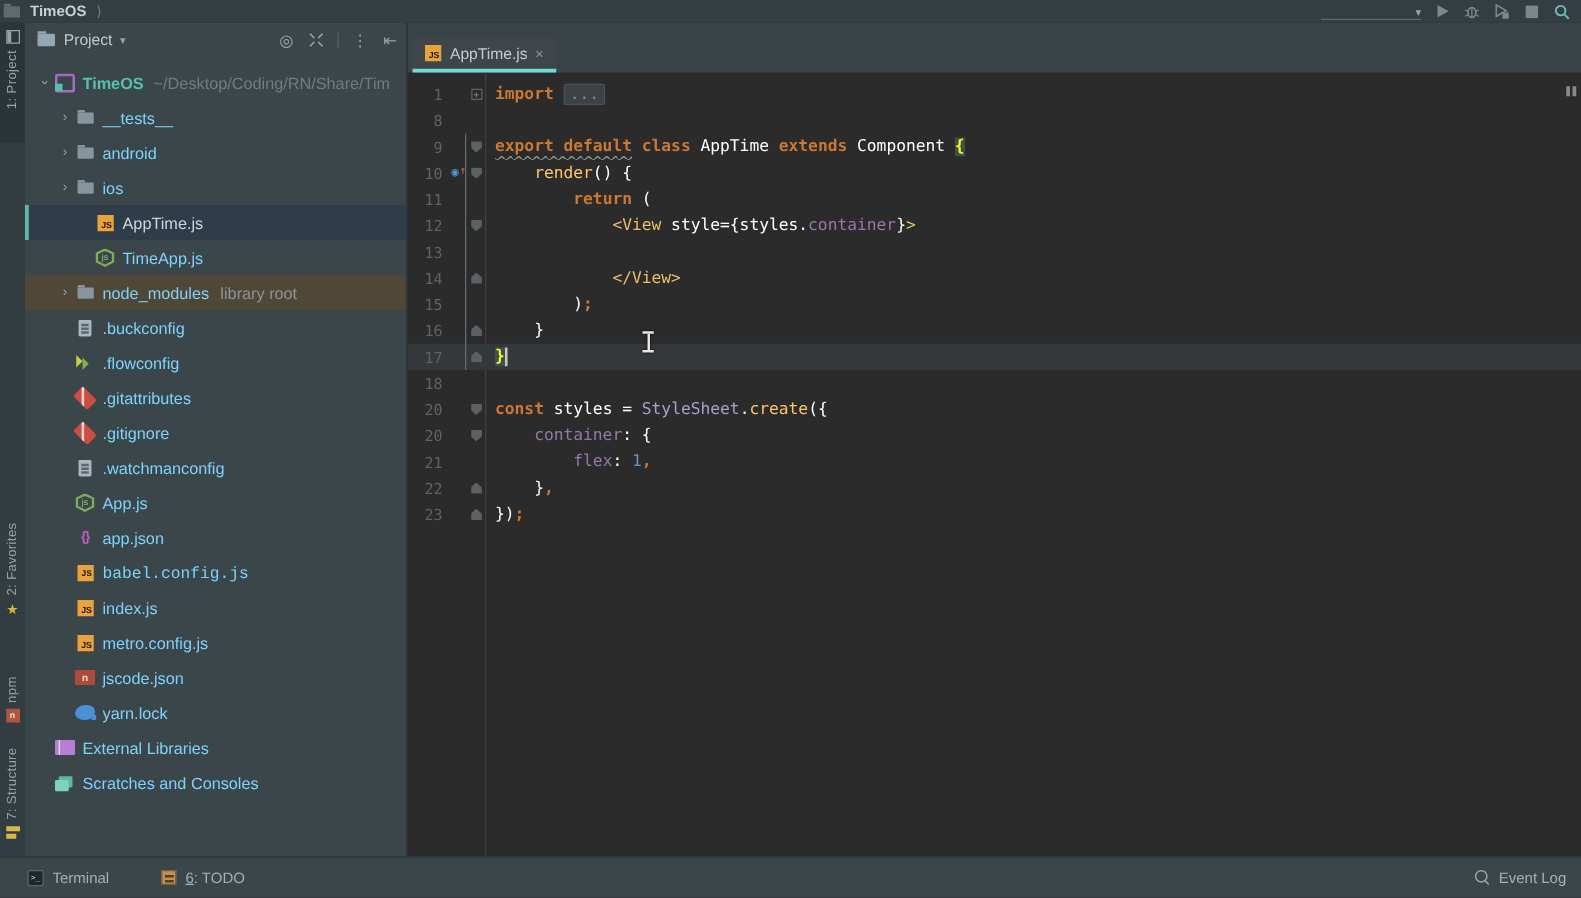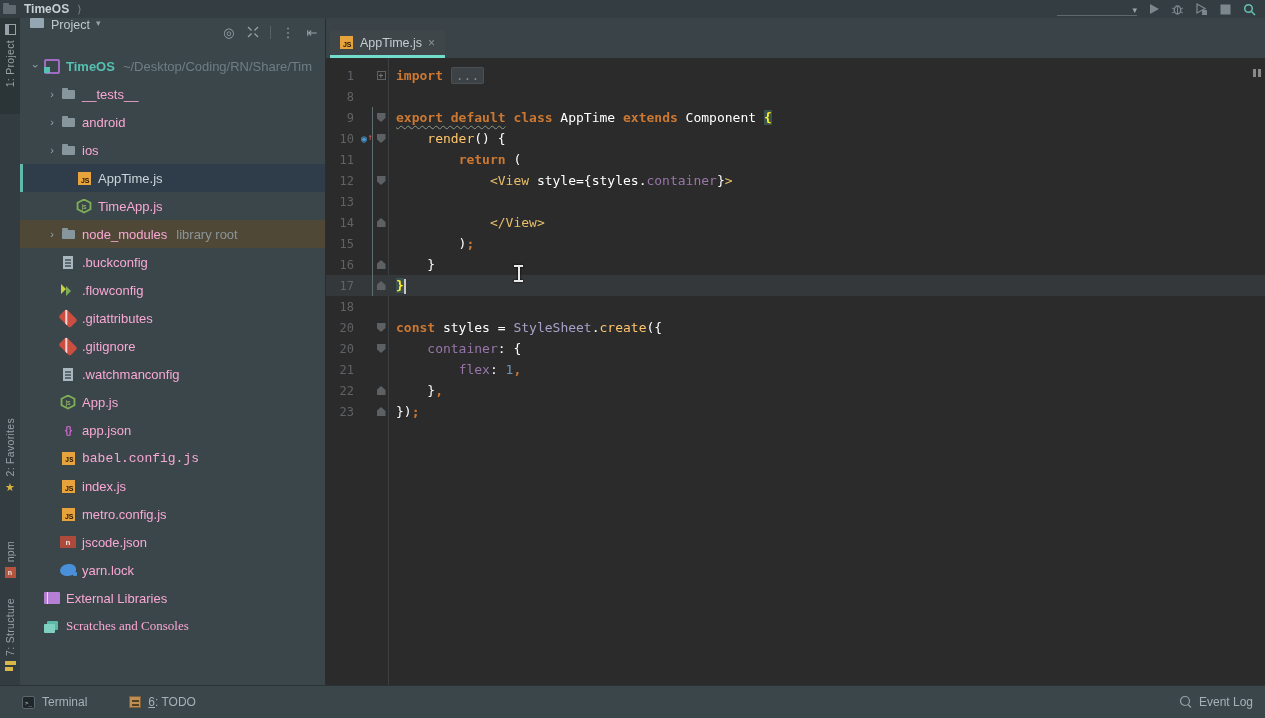--- a/index.html
+++ b/index.html
@@ -35,34 +35,34 @@
   .star-ic { color:#d8b43e; font-size:11px; }
   .npm-ic { width:11px; height:11px; background:#b3543e; color:#f0e4df; font-size:7px;
     font-weight:bold; display:flex; align-items:center; justify-content:center; }
   .struct-ic { width:11px; height:10px; position:relative; }
   .struct-ic::before { content:""; position:absolute; top:0; left:0; width:11px; height:4px; background:#d9b648; }
   .struct-ic::after { content:""; position:absolute; bottom:0; left:0; width:8px; height:4px; background:#d9b648; }
 
   
   .panel { position:absolute; left:20px; top:18px; width:306px; height:667px;
     background:#3b464b; border-right:1px solid #282f33; z-index:3; overflow:hidden; }
-  .panel-header { height:28px; display:flex; padding:0 6px 0 10px; }
+  .panel-header { height:28px; display:flex; align-items:center; padding:0 6px 0 10px; }
   .ph-folder { width:14px; height:10px; background:#93a6b2; border-radius:1px; position:relative; margin-right:7px; }
   .ph-folder::before { content:""; position:absolute; top:-2px; left:0; width:7px; height:2px; background:#93a6b2; }
   .ph-title { color:#bec9ce; font-size:12.5px; }
   .ph-caret { color:#97a2a8; font-size:9px; margin-left:6px; }
   .ph-icons { margin-left:auto; display:flex; align-items:center; gap:10px; color:#97a2a8; }
   .ph-ic { font-size:13px; display:inline-flex; align-items:center; justify-content:center; width:14px; height:14px; }
   .ph-sep { width:1px; height:13px; background:#576267; }
 
   .tree { padding-top:6px; }
   .trow { height:28px; display:flex; align-items:center; cursor:default; white-space:nowrap; }
   .trow .chev { width:16px; color:#9aa5ab; font-size:11px; text-align:center; flex:0 0 16px; }
   .trow .chev.exp { transform:rotate(90deg); }
-  .tname { color:#f9a8d4; margin-left:6px; }
+  .tname { color:#7dd3fc; margin-left:6px; }
   .trow.selected { background:#2e3d49; box-shadow:inset 3px 0 0 #62b8ab; }
   .trow.selected .tname { color:#ccd6da; }
   .trow.library { background:#4f4837; }
   .tname-root { color:#56c0b2; font-weight:bold; }
   .tpath { color:#6f7e85; margin-left:8px; }
   .tbadge { color:#8d9499; margin-left:9px; }
 
   .ti { width:16px; height:16px; flex:0 0 16px; position:relative;
     display:inline-flex; align-items:center; justify-content:center; }
   .i-folder::before { content:""; width:13px; height:9px; background:#87959d; border-radius:1px; }
@@ -332,21 +332,21 @@
         <span class="tname">jscode.json</span>
       </div>
       <div class="trow" style="padding-left: 40px;">
         <span class="ti i-yarn"></span>
         <span class="tname">yarn.lock</span>
       </div>
       <div class="trow" style="padding-left: 24px;">
         <span class="ti i-extlib"></span>
         <span class="tname">External Libraries</span>
       </div>
-      <div class="trow" style="padding-left: 24px; font-family: Liberation Serif, serif;">
+      <div class="trow" style="padding-left: 24px;">
         <span class="ti i-scratch"></span>
         <span class="tname">Scratches and Consoles</span>
       </div>
     </div>
 </div>
 
 <div class="editor-col">
   <div class="tabstrip">
     <div class="tab">
       <span class="ti i-js">JS</span>

